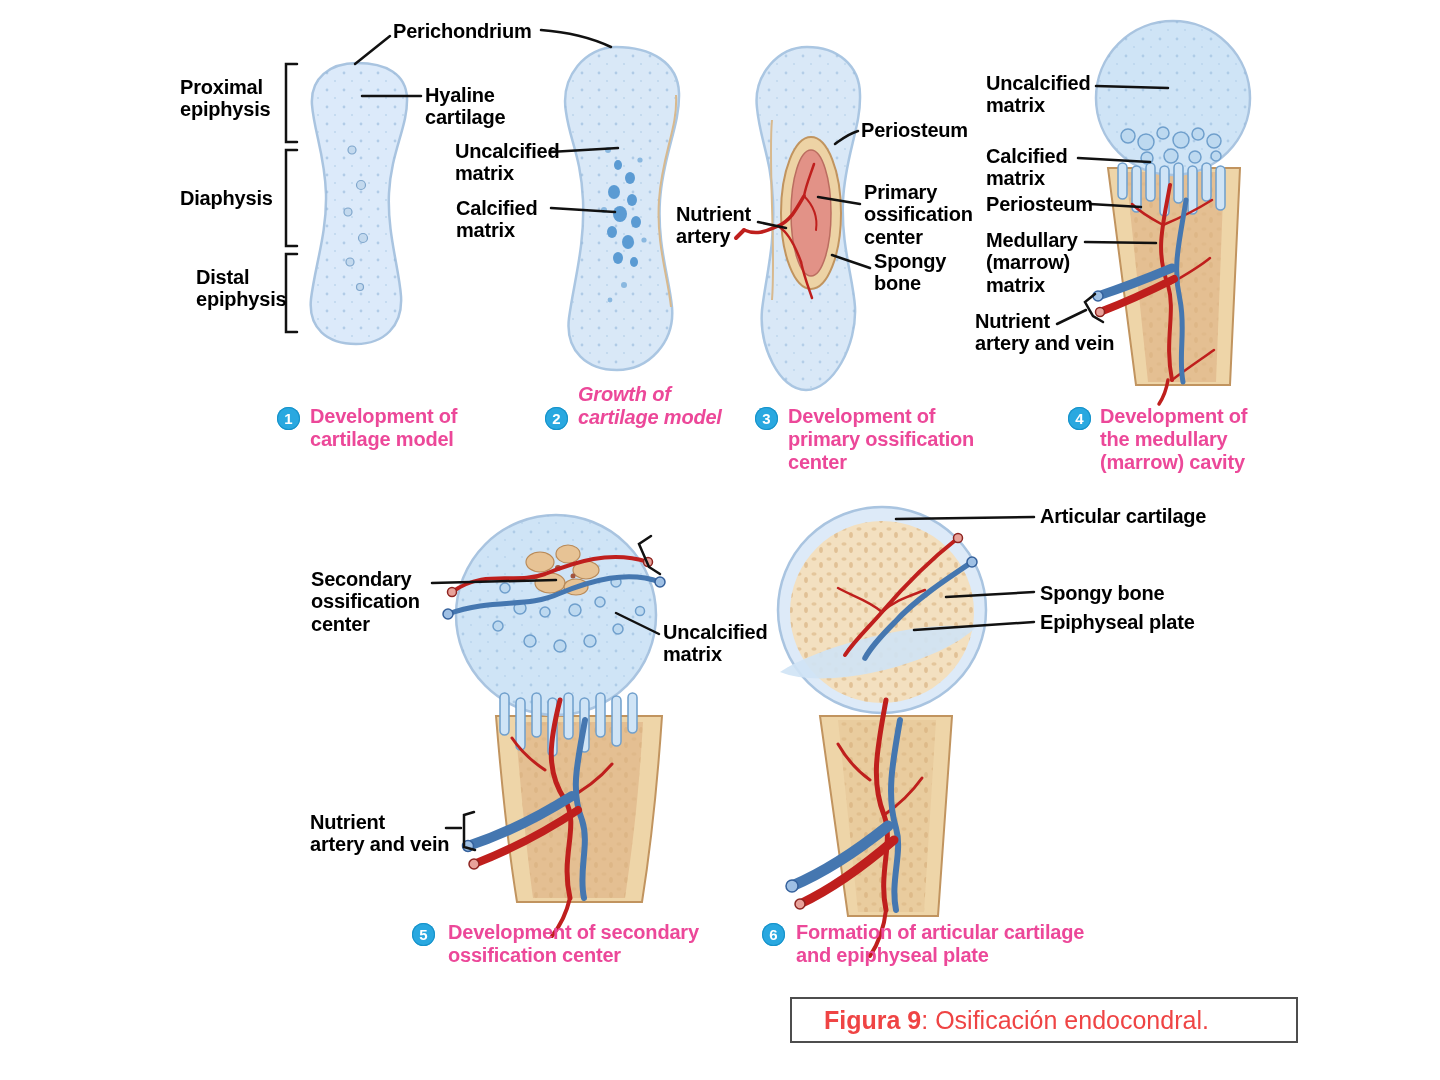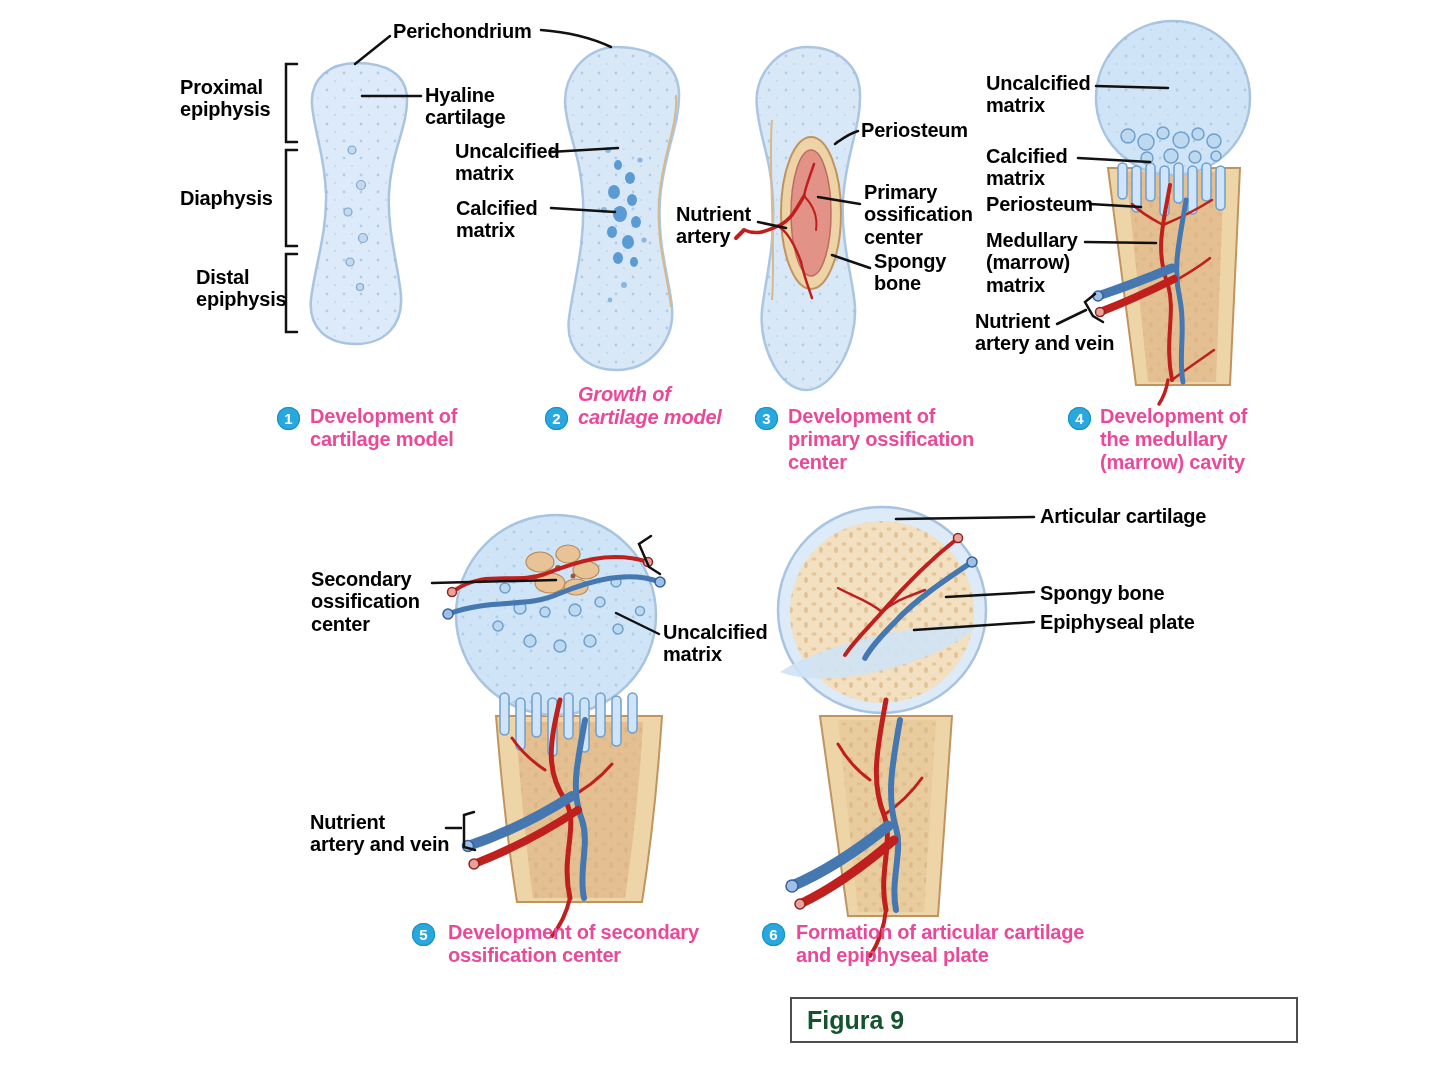--- a/index.html
+++ b/index.html
@@ -7,22 +7,22 @@
         font-family:"Liberation Sans",sans-serif;}
   #art{position:absolute;left:0;top:0;width:1440px;height:1080px;}
   .lbl{position:absolute;font-weight:700;font-size:20px;line-height:1.12;color:#000000;
        white-space:pre-line;letter-spacing:-0.2px;}
   .cap{position:absolute;font-weight:700;font-size:20px;line-height:1.15;color:#ec4899;
        white-space:pre-line;letter-spacing:-0.2px;}
   .badge{position:absolute;width:23px;height:23px;border-radius:50%;background:#29a8e0;
          color:#ffffff;font-weight:700;font-size:15px;display:flex;align-items:center;
          justify-content:center;box-shadow:inset 0 0 0 1px #1792c9;}
   #figcap{position:absolute;left:790px;top:997px;width:508px;height:46px;border:2px solid #4d4d4d;
-          background:#ffffff;display:flex;align-items:center;padding-left:15px;box-sizing:border-box;
-          font-size:25px;color:#14532d;}
+          background:#ffffff;display:flex;align-items:center;padding-left:32px;box-sizing:border-box;
+          font-size:25px;color:#ef4444;}
   #figcap .b{font-weight:700;}
 </style>
 </head>
 <body>
 
 <div id="page">
 
 <svg id="art" viewBox="0 0 1440 1080" xmlns="http://www.w3.org/2000/svg">
   <defs>
     <pattern id="dotsBlue" width="17" height="17" patternUnits="userSpaceOnUse">
@@ -328,15 +328,16 @@
   <div class="badge" style="left:412px;top:923px;">5</div>
   <div class="cap" style="left:448px;top:921px;">Development of secondary
 ossification center</div>
 
   <div class="badge" style="left:762px;top:923px;">6</div>
   <div class="cap" style="left:796px;top:921px;">Formation of articular cartilage
 and epiphyseal plate</div>
 
   <div id="figcap">
     <span class="b">Figura 9</span>
+      <span>: Osificación endocondral.</span>
   </div>
 
 </div>
 
 </body></html>

